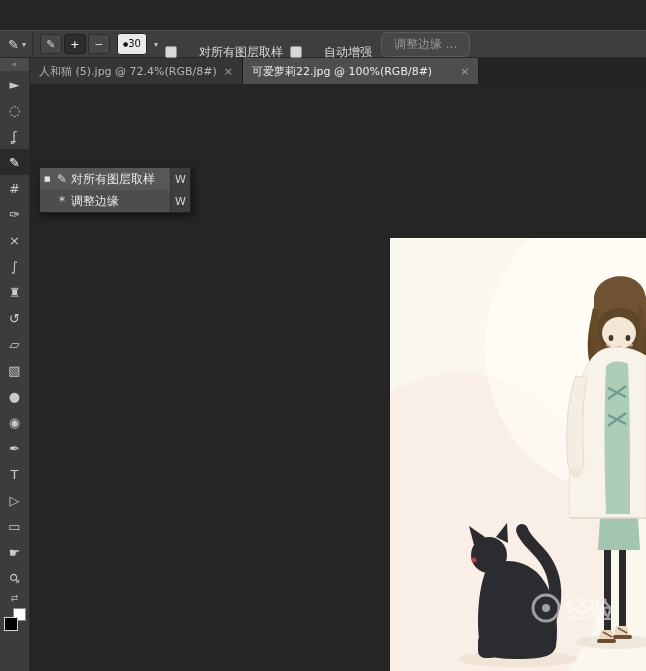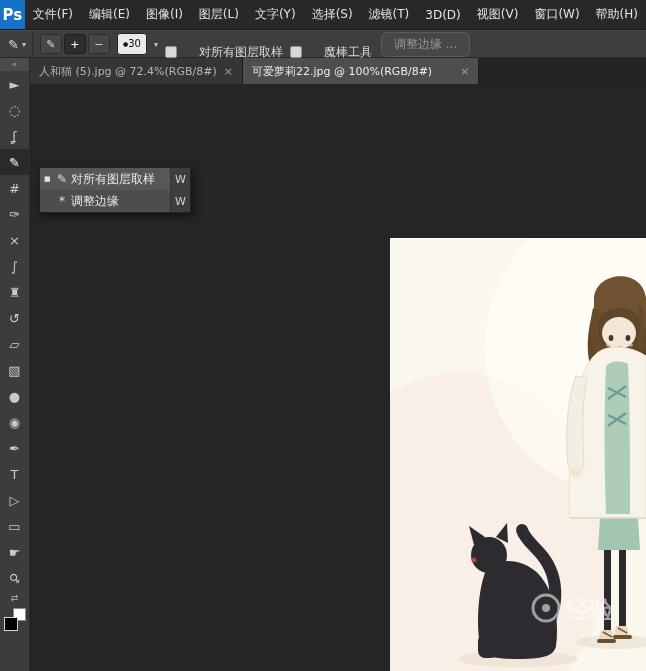--- a/index.html
+++ b/index.html
@@ -71,34 +71,20 @@
   .ficon { width:18px; text-align:center; font-size:12px; color:#dedede; }
   .flabel { flex:1; white-space:nowrap; }
   .fkey { width:20px; height:100%; background:#3e3e3e; border-left:1px solid #333;
     display:flex; align-items:center; justify-content:center; font-size:11px; color:#d4d4d4; }
 </style>
 </head>
 <body>
 
 <div class="app">
 
-  <div class="menubar">
-    <div class="ps-logo">Ps</div>
-    <div class="menu-item">文件(F)</div>
-    <div class="menu-item">编辑(E)</div>
-    <div class="menu-item">图像(I)</div>
-    <div class="menu-item">图层(L)</div>
-    <div class="menu-item">文字(Y)</div>
-    <div class="menu-item">选择(S)</div>
-    <div class="menu-item">滤镜(T)</div>
-    <div class="menu-item">3D(D)</div>
-    <div class="menu-item">视图(V)</div>
-    <div class="menu-item">窗口(W)</div>
-    <div class="menu-item">帮助(H)</div>
-  </div>
 
   <div class="optionsbar">
     <div class="tool-preset">
       <span class="glyph">✎</span>
       <span class="caret">▾</span>
     </div>
     <div class="mode-group">
       <div class="mode-btn">✎</div>
       <div class="mode-btn active">+</div>
       <div class="mode-btn">−</div>
@@ -107,21 +93,21 @@
       <span class="dot">●</span>
       <span class="num">30</span>
     </div>
     <span class="caret">▾</span>
     <div class="check">
       <span class="cb"></span>
       <span>对所有图层取样</span>
     </div>
     <div class="check">
       <span class="cb"></span>
-      <span>魔棒工具</span>
+      <span>自动增强</span>
     </div>
     <div class="refine-btn">调整边缘 ...</div>
   </div>
 
   <div class="toolbar">
     <div class="grip">«</div>
     <div class="tool">
         <span>►</span>
       </div>
     <div class="tool">

